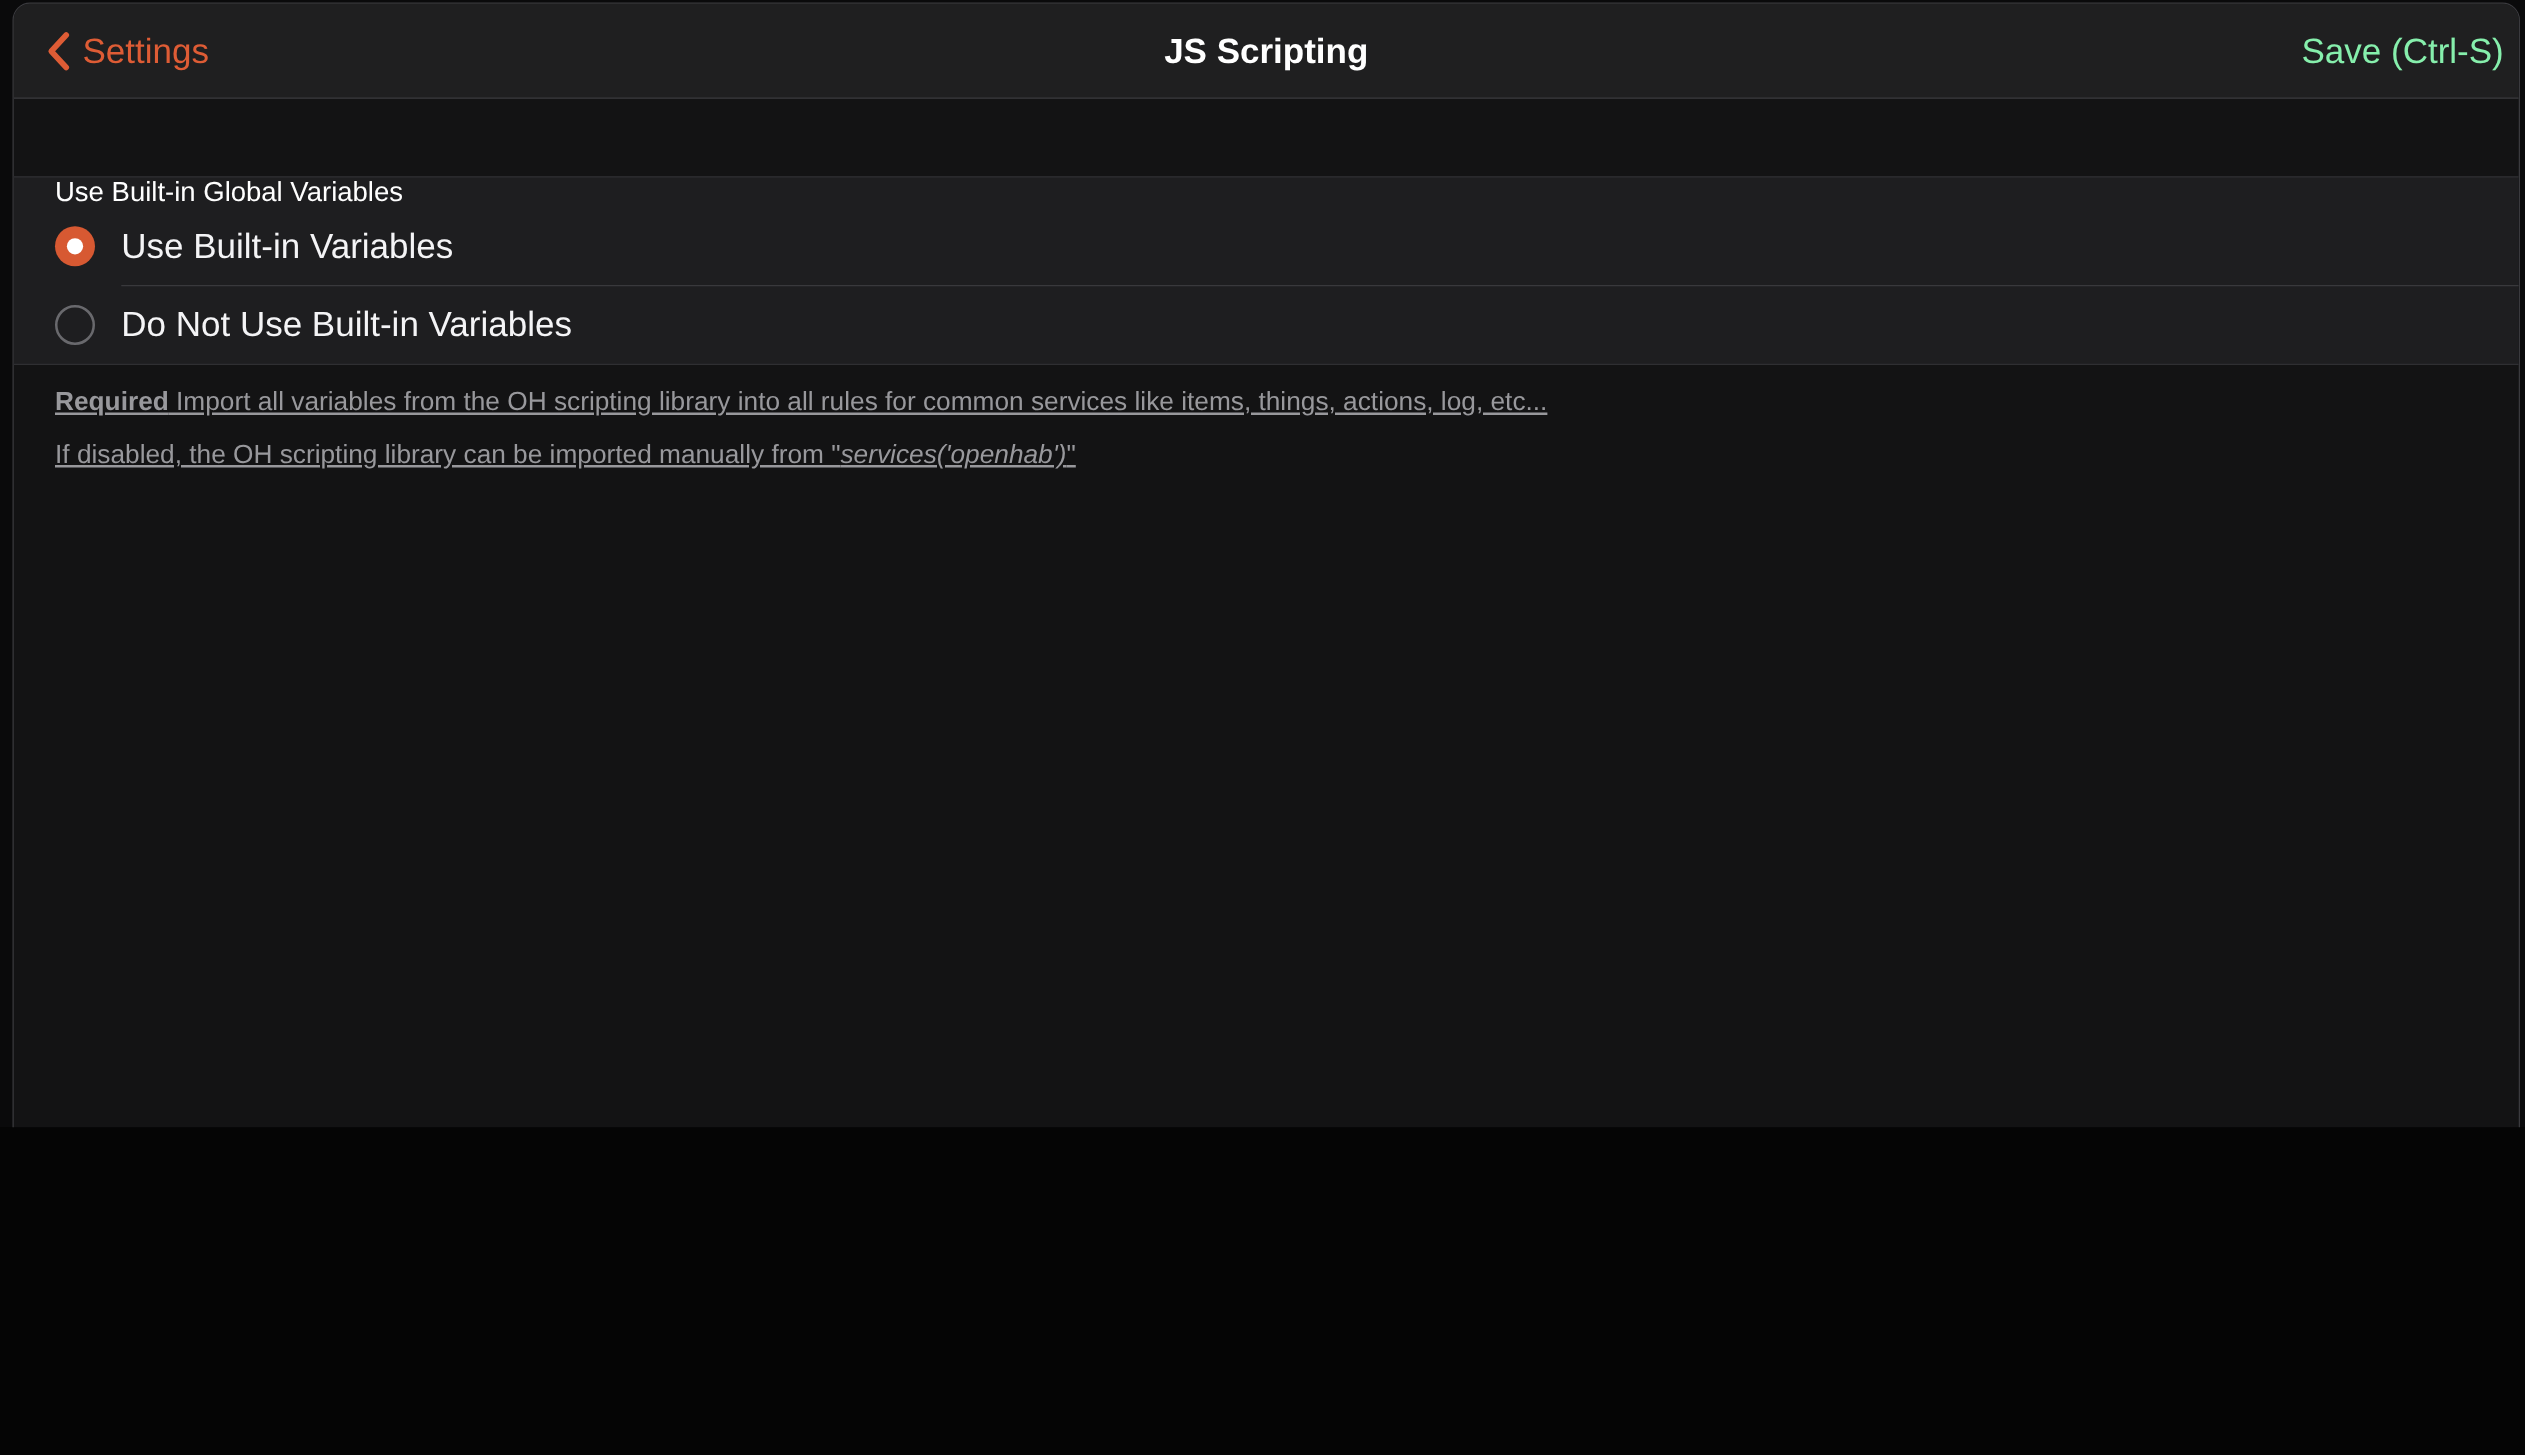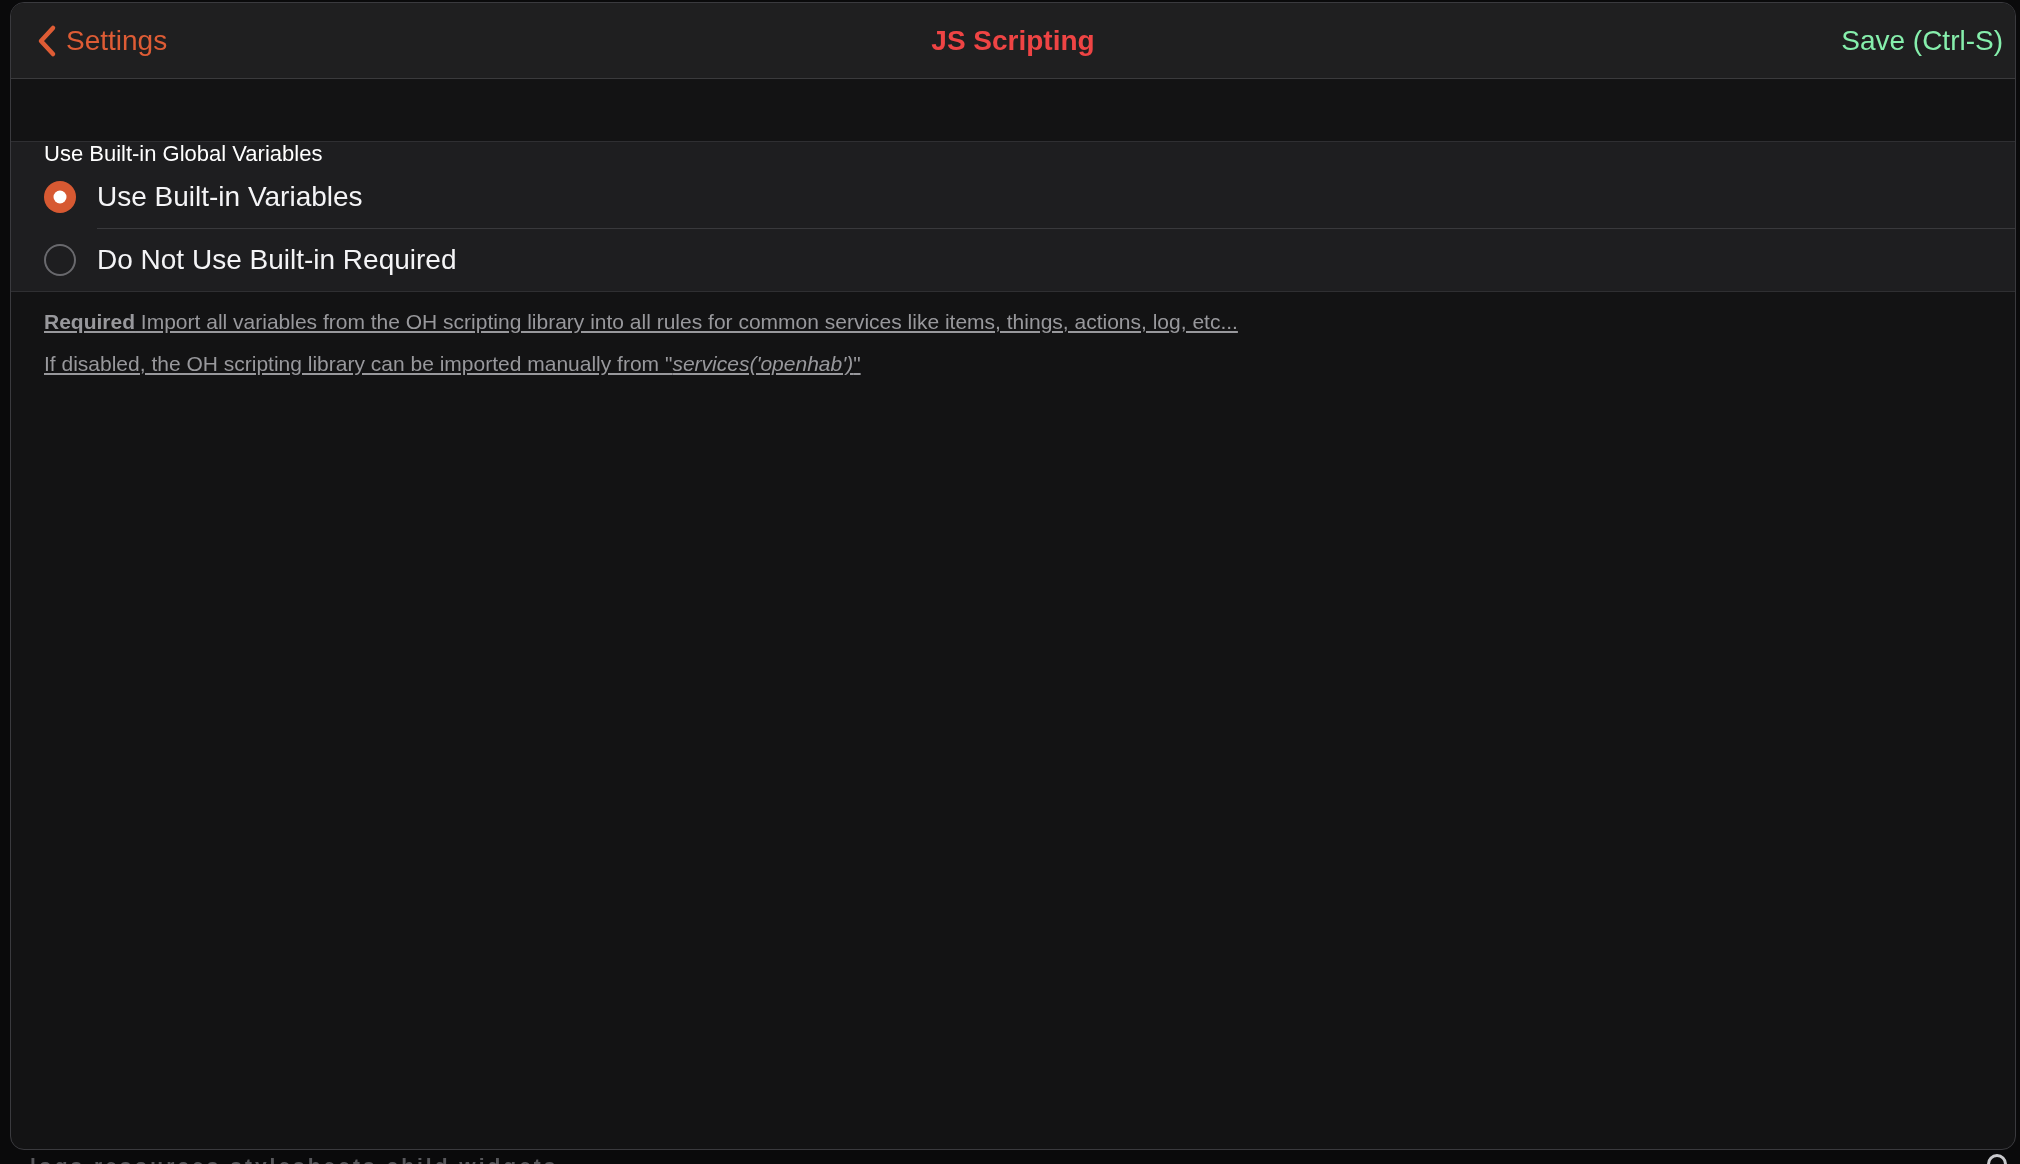--- a/index.html
+++ b/index.html
@@ -1,16 +1,16 @@
 <!DOCTYPE html>
 <html><head>
 <meta charset="utf-8">
 <style>
   html,body{margin:0;padding:0;background:#050505;}
-  .stage{position:relative;width:2020px;height:1164px;overflow:hidden;
+  .stage{position:relative;width:2020px;height:902px;overflow:hidden;
          background:#0a0a0b;font-family:"Liberation Sans","DejaVu Sans",sans-serif;
          -webkit-font-smoothing:antialiased;}
 
   
   .backdrop-strip{position:absolute;left:30px;top:1153px;width:920px;height:11px;
                   overflow:hidden;color:#57575b;font-size:21px;font-weight:700;
                   letter-spacing:3px;line-height:26px;white-space:nowrap;}
   .backdrop-ring{position:absolute;left:1987px;top:1154px;width:20px;height:20px;
                  border:3px solid #c9c9cd;border-radius:50%;box-sizing:border-box;}
 
@@ -19,21 +19,21 @@
           background:#131314;border:1px solid #3a3a3e;border-radius:14px;
           overflow:hidden;box-sizing:border-box;}
 
   
   .navbar{position:relative;display:flex;align-items:center;height:76px;
           padding:0 12px 0 26px;background:#1f1f20;border-bottom:1px solid #3a3a3c;
           box-sizing:border-box;}
   .nav-link{display:flex;align-items:center;gap:9px;color:#de5c35;font-size:28px;
             text-decoration:none;cursor:pointer;}
   .nav-title{position:absolute;left:50%;transform:translateX(-50%);
-             color:#ef4444;font-size:28px;font-weight:600;white-space:nowrap;}
+             color:#ffffff;font-size:28px;font-weight:600;white-space:nowrap;}
   .save-link{margin-left:auto;color:#86efac;font-size:28px;text-decoration:none;
              cursor:pointer;white-space:nowrap;}
   .chev{display:block;}
 
   
   .spacer{height:62px;}
 
   
   .card{background:#1e1e20;border-top:1px solid #2f2f32;border-bottom:1px solid #2f2f32;
         padding-top:0;}
@@ -85,21 +85,21 @@
 
       <div class="row">
         <span class="radio checked"></span>
         <span class="row-label">Use Built-in Variables</span>
       </div>
 
       <div class="divider"></div>
 
       <div class="row">
         <span class="radio"></span>
-        <span class="row-label">Do Not Use Built-in Required</span>
+        <span class="row-label">Do Not Use Built-in Variables</span>
       </div>
     </div>
 
     <div class="desc">
       <p>
         <span class="b">Required</span><span> Import all variables from the OH scripting library into all rules for common services like items, things, actions, log, etc...</span>
       </p>
       <p>
         <span>If disabled, the OH scripting library can be imported manually from "</span><em>services('openhab')</em><span>"</span>
       </p>

